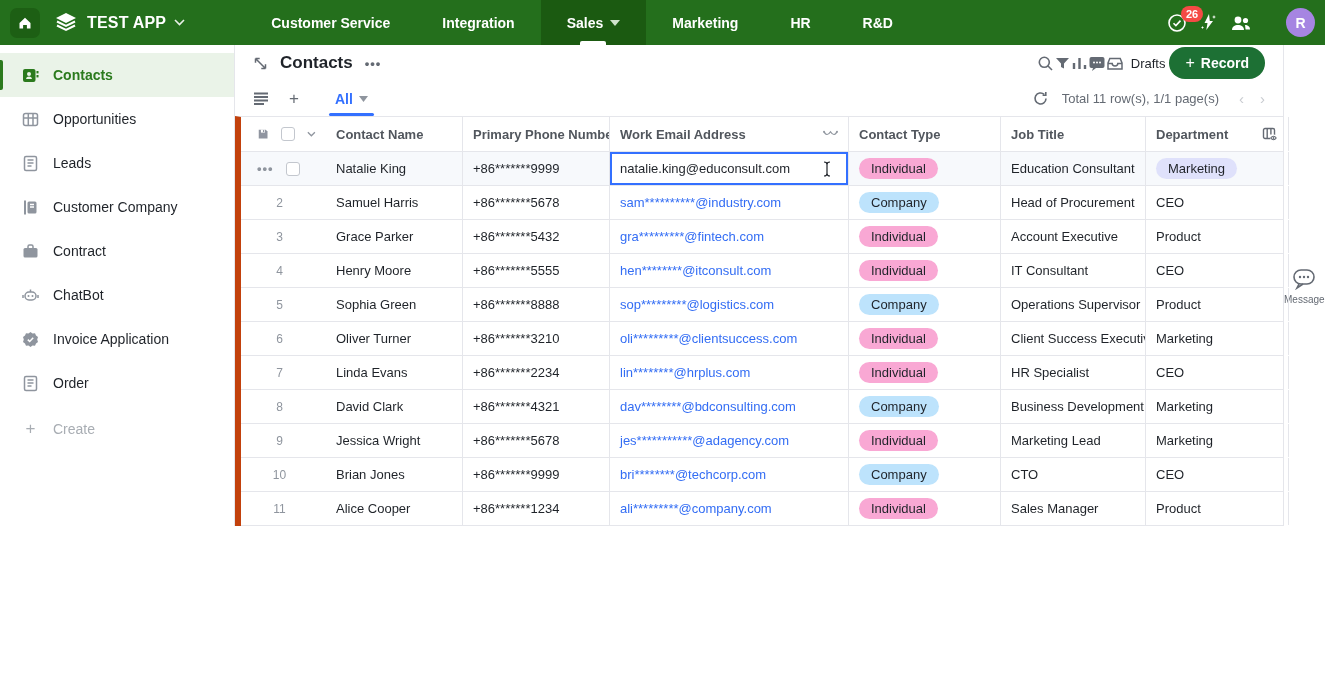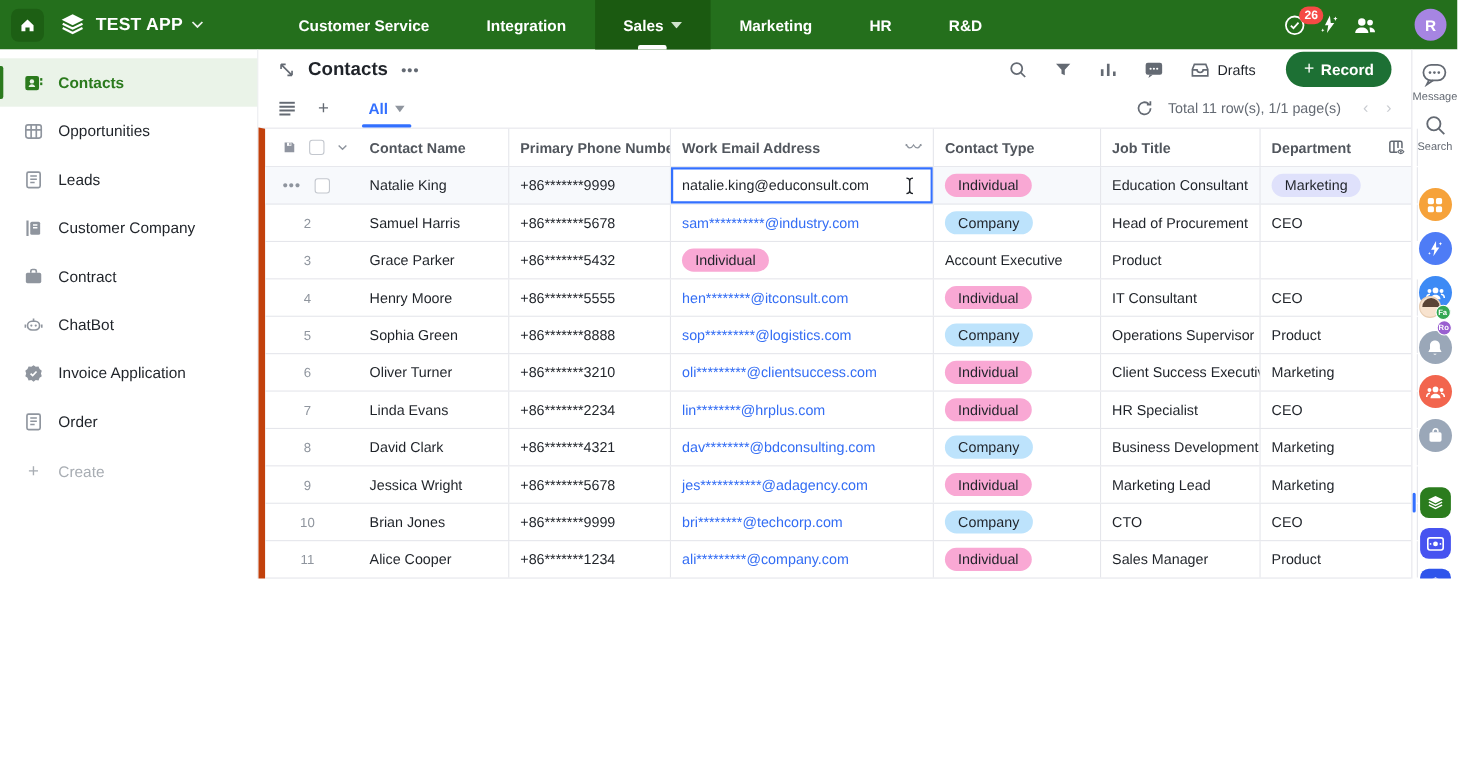--- a/index.html
+++ b/index.html
@@ -35,21 +35,21 @@
   .side-item.active::before{content:"";position:absolute;left:0;top:7px;bottom:7px;width:3px;background:#2b7a1d;border-radius:0 2px 2px 0}
   .side-create{color:#a8adb3;margin-top:2px}
   .side-create .s-ico{color:#a8adb3;font-size:17px}
 
   
   .main{width:1048px;flex:none;display:flex;flex-direction:column;background:#fff}
   .main-header{height:43px;display:flex;align-items:center;padding:0 18px 0 18px}
   .exp-ico{color:#646a73;margin-right:12px;display:flex;cursor:pointer}
   .page-title{font-size:17px;font-weight:bold;color:#1f2329}
   .more-dots{margin-left:12px;color:#646a73;letter-spacing:1px;font-weight:bold;cursor:pointer}
-  .hdr-actions{margin-left:auto;display:flex;align-items:center;gap:24px;color:#646a73}
+  .hdr-actions{margin-left:auto;display:flex;align-items:center;color:#646a73}
   .hdr-ico{display:flex;align-items:center;cursor:pointer}
   .drafts{display:flex;align-items:center;gap:7px;font-size:13px;color:#1f2329;cursor:pointer}
   .record-btn{height:32px;background:#1d7034;color:#fff;border:none;border-radius:16px;padding:0 16px;font-size:14px;font-weight:bold;display:flex;align-items:center;gap:6px;cursor:pointer;margin-left:4px}
   .record-btn .plus{font-size:16px;font-weight:normal}
 
   .view-bar{height:35px;display:flex;align-items:center;padding:0 18px;}
   .vb-ico{color:#646a73;display:flex;cursor:pointer}
   .vb-plus{margin-left:20px;font-size:17px;color:#646a73;cursor:pointer;line-height:1}
   .view-tab{margin-left:36px;height:35px;display:flex;align-items:center;gap:6px;color:#3370ff;font-size:14px;font-weight:bold;position:relative;cursor:pointer}
   .view-tab::after{content:"";position:absolute;left:-6px;right:-6px;bottom:0;height:3px;background:#3370ff;border-radius:2px}
@@ -77,21 +77,21 @@
   .row-check{display:none}
   .email-link{color:#336df4;cursor:pointer}
   .cell.editing{background:#fff;box-shadow:inset 0 0 0 2px #3370ff;color:#1f2329}
   .ibeam{position:absolute;right:16px;top:50%;transform:translateY(-50%);color:#1f2329}
   .pill{display:inline-block;padding:3px 12px;border-radius:11px;font-size:13px;color:#1f2329;max-width:100%;overflow:hidden;white-space:nowrap}
   .pill-green{background:#f9a8d4}
   .pill-blue{background:#bde3fc}
   .pill-lav{background:#dfe1fb}
 
   
-  .rightbar{width:42px;flex:none;border-left:1px solid #e5e6eb;background:#fff;display:flex;flex-direction:column;align-items:center;padding-top:12px;overflow:hidden}
+  .rightbar{width:42px;flex:none;border-left:1px solid #e5e6eb;background:#fff;display:flex;flex-direction:row;align-items:center;padding-top:12px;overflow:hidden}
   .rb-item{display:flex;flex-direction:column;align-items:center;color:#646a73;cursor:pointer;margin-bottom:10px}
   .rb-label{font-size:10px;color:#646a73;margin-top:4px;white-space:nowrap}
   .rb-divider{width:20px;height:1px;background:#dee0e3;margin:8px 0 14px}
   .rb-circle{width:30px;height:30px;border-radius:50%;display:flex;align-items:center;justify-content:center;margin-bottom:10px;cursor:pointer;color:#fff;flex:none}
   .rb-square{width:28px;height:28px;border-radius:8px;display:flex;align-items:center;justify-content:center;margin-bottom:9px;cursor:pointer;color:#fff;flex:none;position:relative}
   .rb-active-bar{position:absolute;left:-7px;top:5px;width:3px;height:18px;border-radius:2px;background:#3370ff}
   .rb-chev{color:#8f959e;margin:2px 0 2px;cursor:pointer}
   .avatar-cluster{position:relative;width:30px;height:30px;margin-bottom:10px;cursor:pointer}
   .ac-face{position:absolute;left:0;bottom:2px;width:20px;height:20px;border-radius:50%;background:#f8e3cf;border:1px solid #e8cdb2;overflow:hidden}
   .ac-hair{position:absolute;left:2px;top:1px;width:16px;height:8px;border-radius:8px 8px 0 0;background:#5a4436}
@@ -418,20 +418,23 @@
     <div class="cell">CEO</div>
   </div>
             <div class="t-row">
     <div class="cell gutter">
 
       <span class="row-num">3</span>
     </div>
     <div class="cell">Grace Parker</div>
     <div class="cell">+86*******5432</div>
     <div class="cell">
+                <span class="email-link">gra*********@fintech.com</span>
+              </div>
+    <div class="cell">
                 <span class="pill pill-green">Individual</span>
               </div>
     <div class="cell">Account Executive</div>
     <div class="cell">Product</div>
   </div>
             <div class="t-row">
     <div class="cell gutter">
 
       <span class="row-num">4</span>
     </div>

